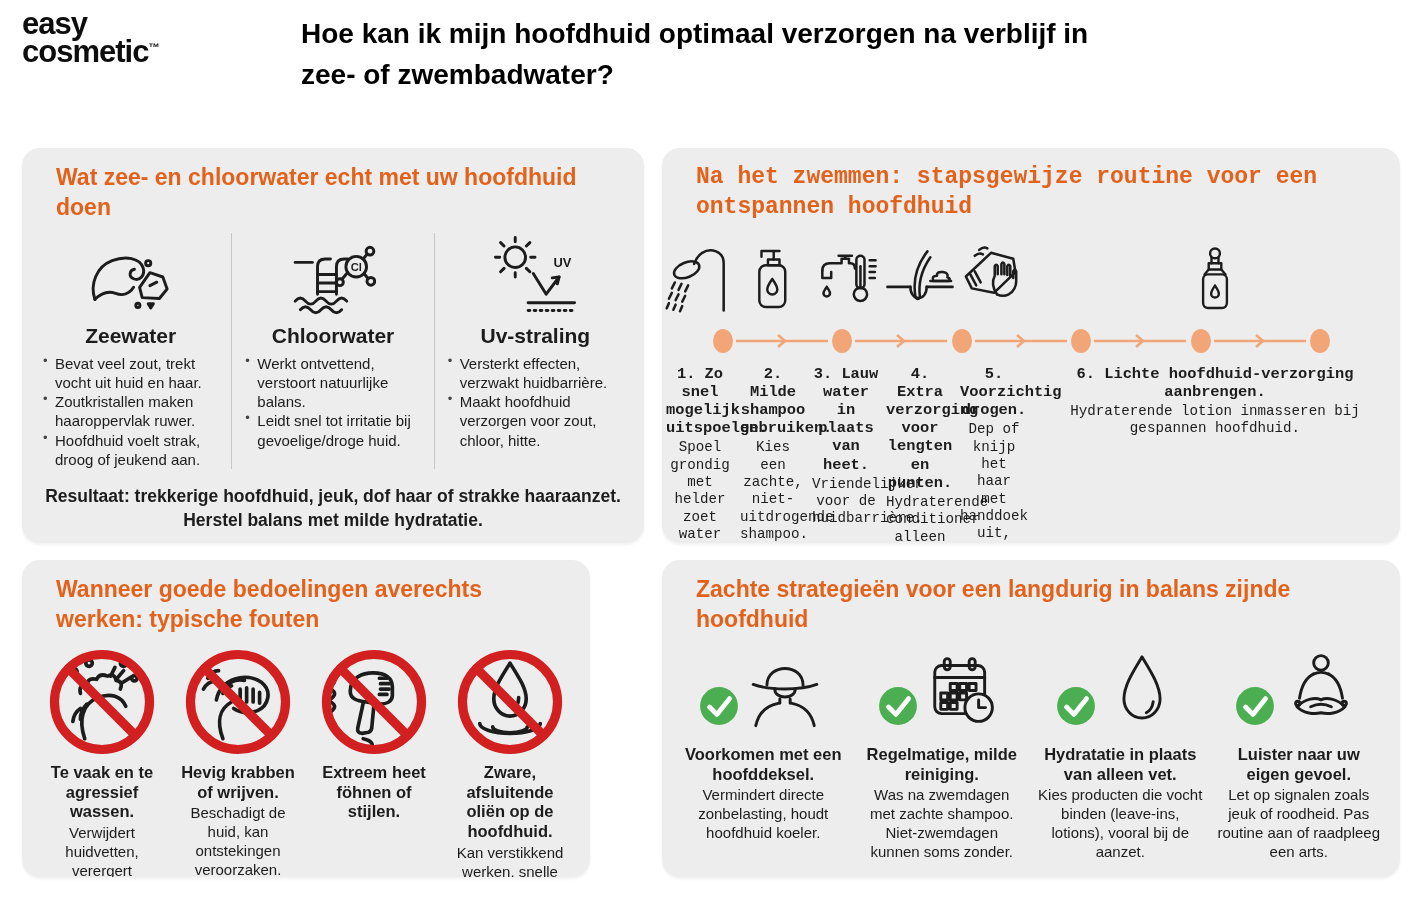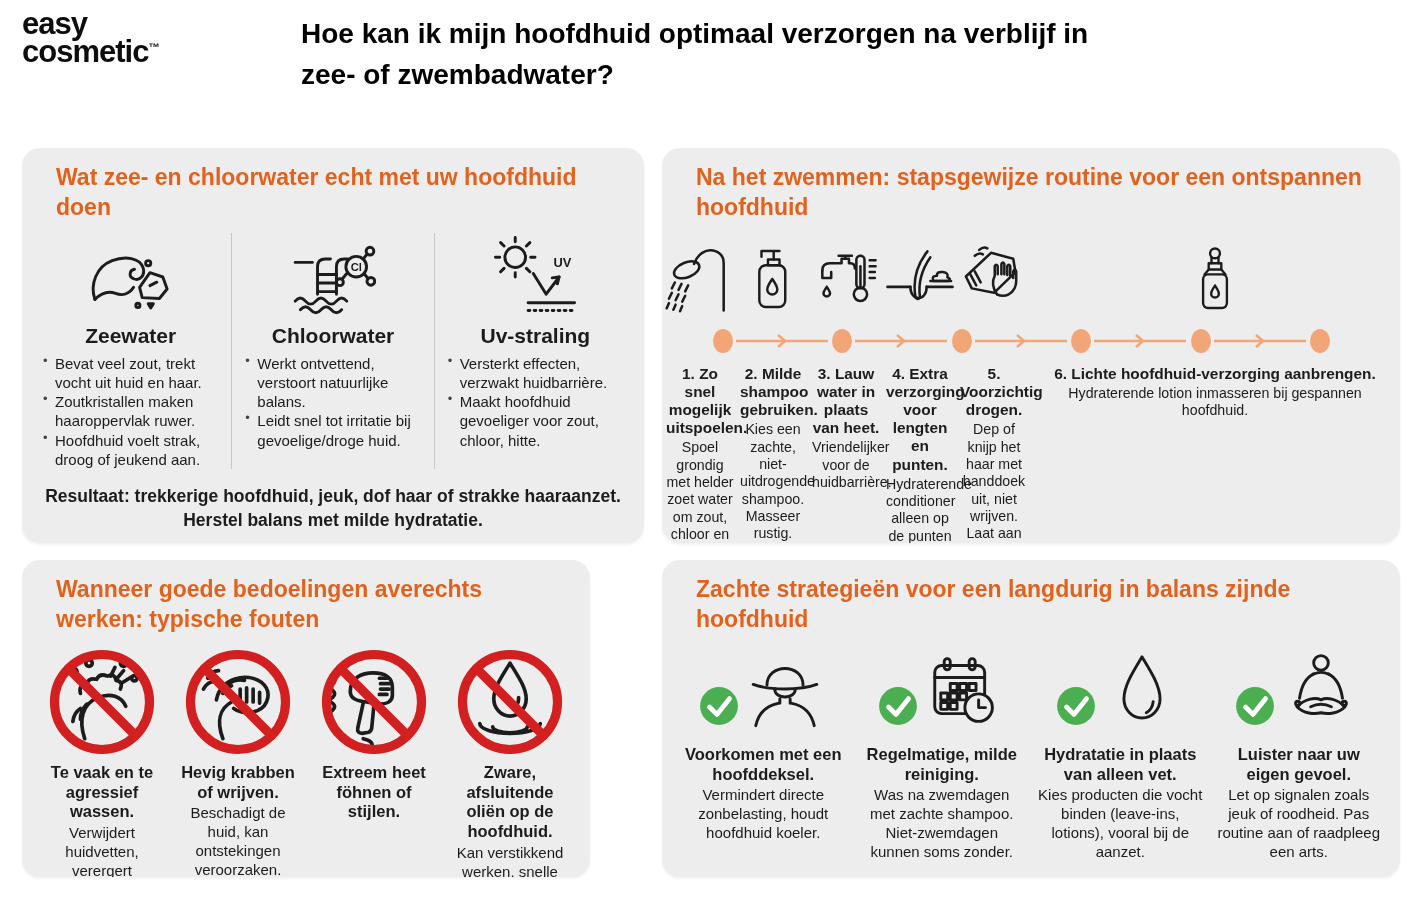--- a/index.html
+++ b/index.html
@@ -13,21 +13,21 @@
   .logo { position:absolute; left:22px; top:12px; font-weight:700; letter-spacing:-1px; color:#0d0d0d; }
   .logo-l1 { font-size:31px; line-height:0.80; }
   .logo-l2 { font-size:31px; line-height:0.95; }
   .logo-tm { font-size:11px; vertical-align:super; letter-spacing:0; }
   .main-title { position:absolute; left:301px; top:14px; width:960px;
     font-size:28px; font-weight:700; line-height:1.45; color:#000; }
   
   .panel { position:absolute; background:#EDEDED; border-radius:18px; box-sizing:border-box;
     box-shadow:0 2px 3px rgba(0,0,0,0.06); overflow:hidden; }
   #panel-effects   { left:22px;  top:148px; width:622px; height:395px; }
-  #panel-routine   { left:662px; top:148px; width:738px; height:395px; }
+  #panel-routine   { left:662px; top:148px; width:738px; height:395px;font-family:Liberation Mono, monospace; }
   #panel-mistakes  { left:22px;  top:560px; width:568px; height:317px; }
   #panel-strategies{ left:662px; top:560px; width:738px; height:317px; }
   .panel-title { color:#E2621C; font-weight:700; text-align:left;
     font-size:23px; line-height:1.3; padding:15px 34px 0; }
   
   .p1-cols { display:flex; margin-top:10px; padding:0 8px; }
   .p1-col { flex:1; padding:0 12px; min-width:0; }
   .p1-col + .p1-col { border-left:1px solid #c7c7c7; }
   .p1-iconbox { height:88px; display:flex; align-items:center; justify-content:center; }
   .p1-col-title { text-align:center; font-size:21px; font-weight:700; margin:3px 0 6px; }
@@ -128,21 +128,21 @@
           <text class="tx" x="82" y="38" text-anchor="middle" font-size="15">UV</text>
           <path d="M48,46 L63,70 L78,50"></path>
           <path d="M78,50 L70,51 M78,50 L76,58"></path>
           <path d="M42,80 H96"></path>
           <path d="M42,89 H96" stroke-dasharray="2 5"></path>
         </svg>
       </div>
       <div class="p1-col-title">Uv-straling</div>
       <div class="p1-bullets">
         <div class="p1-bullet">Versterkt effecten, verzwakt huidbarrière.</div>
-        <div class="p1-bullet">Maakt hoofdhuid gevoeliger voor zout, chloor, hitte.</div>
+        <div class="p1-bullet">Maakt hoofdhuid verzorgen voor zout, chloor, hitte.</div>
       </div>
     </div>
   </div>
   <div class="p1-result">
     <div>Resultaat: trekkerige hoofdhuid, jeuk, dof haar of strakke haaraanzet.</div>
     <div>Herstel balans met milde hydratatie.</div>
   </div>
 </div>
 
 <div class="panel" id="panel-routine">

